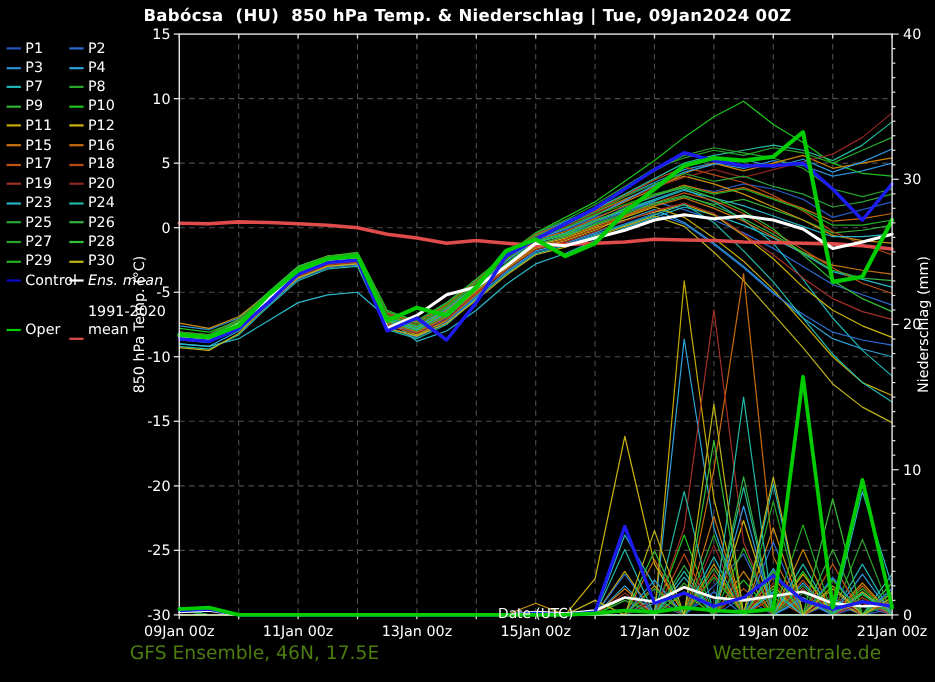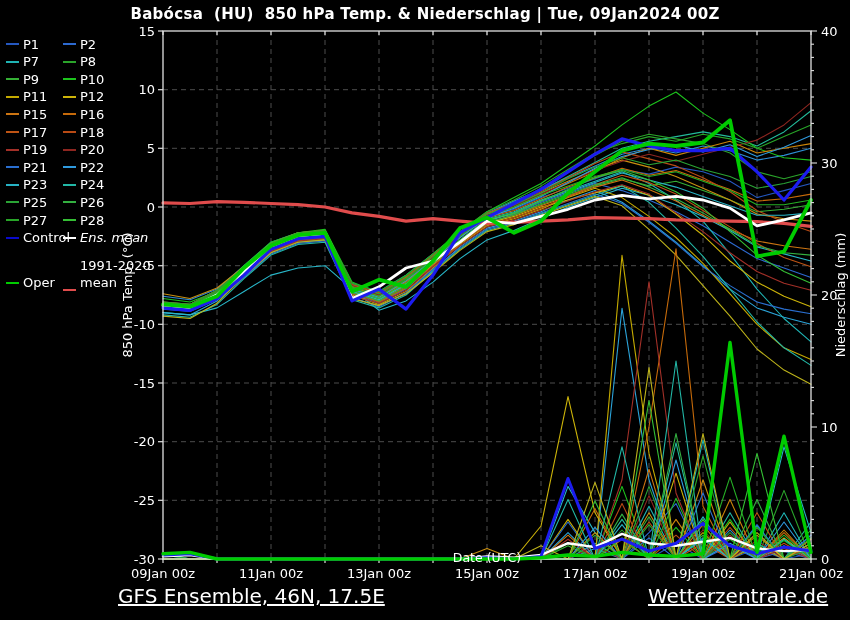--- a/index.html
+++ b/index.html
@@ -13,21 +13,21 @@
   .lg-item{display:flex;align-items:center;width:57px;white-space:nowrap;}
   .lg-item.wide{width:96px;font-style:italic;}
   .sw{display:inline-block;width:13px;height:2px;margin-right:4px;flex:0 0 13px;}
   .lg-bottom{position:relative;height:64px;margin-top:4px;}
   .lg-clim{position:absolute;left:57px;top:8px;display:flex;align-items:flex-end;line-height:17px;}
   .lg-clim .sw{margin-top:8px;}
   .lg-oper{position:absolute;left:0;top:26px;display:flex;align-items:center;text-align:center;}
   .ylab{position:absolute;font-size:13px;white-space:nowrap;transform:translate(-50%,-50%) rotate(-90deg);}
   #ylab-left{left:127px;top:295px;}
   #ylab-right{left:840px;top:295px;}
-  .foot{position:absolute;font-size:20px;color:#ffffff;text-decoration:underline;}
+  .foot{position:absolute;font-size:17px;color:#4d7c0f;}
   #foot-left{left:118px;top:584px;}
   #foot-right{left:648px;top:584px;}
   #xaxis-title{position:absolute;left:487px;top:550px;transform:translateX(-50%);font-size:12.5px;}
 </style>
 </head>
 <body>
 
 <h1 id="title">Babócsa  (HU)  850 hPa Temp. &amp; Niederschlag | Tue, 09Jan2024 00Z</h1>
 
 <svg id="plot" width="850" height="620" font-family="DejaVu Sans, sans-serif">
@@ -225,20 +225,30 @@
         <span class="sw" style="background: rgb(37, 88, 192);"></span>
         <span>P1</span>
       </div>
       <div class="lg-item">
         <span class="sw" style="background: rgb(45, 106, 208);"></span>
         <span>P2</span>
       </div>
     </div>
     <div class="lg-row">
       <div class="lg-item">
+        <span class="sw" style="background: rgb(46, 143, 212);"></span>
+        <span>P3</span>
+      </div>
+      <div class="lg-item">
+        <span class="sw" style="background: rgb(43, 163, 216);"></span>
+        <span>P4</span>
+      </div>
+    </div>
+    <div class="lg-row">
+      <div class="lg-item">
         <span class="sw" style="background: rgb(31, 180, 180);"></span>
         <span>P7</span>
       </div>
       <div class="lg-item">
         <span class="sw" style="background: rgb(42, 164, 42);"></span>
         <span>P8</span>
       </div>
     </div>
     <div class="lg-row">
       <div class="lg-item">
@@ -285,30 +295,20 @@
         <span class="sw" style="background: rgb(163, 48, 40);"></span>
         <span>P19</span>
       </div>
       <div class="lg-item">
         <span class="sw" style="background: rgb(142, 38, 32);"></span>
         <span>P20</span>
       </div>
     </div>
     <div class="lg-row">
       <div class="lg-item">
-        <span class="sw" style="background: rgb(42, 111, 208);"></span>
-        <span>P21</span>
-      </div>
-      <div class="lg-item">
-        <span class="sw" style="background: rgb(47, 154, 222);"></span>
-        <span>P22</span>
-      </div>
-    </div>
-    <div class="lg-row">
-      <div class="lg-item">
         <span class="sw" style="background: rgb(39, 178, 196);"></span>
         <span>P23</span>
       </div>
       <div class="lg-item">
         <span class="sw" style="background: rgb(34, 183, 166);"></span>
         <span>P24</span>
       </div>
     </div>
     <div class="lg-row">
       <div class="lg-item">
@@ -321,20 +321,30 @@
       </div>
     </div>
     <div class="lg-row">
       <div class="lg-item">
         <span class="sw" style="background: rgb(40, 165, 40);"></span>
         <span>P27</span>
       </div>
       <div class="lg-item">
         <span class="sw" style="background: rgb(53, 191, 53);"></span>
         <span>P28</span>
+      </div>
+    </div>
+    <div class="lg-row">
+      <div class="lg-item">
+        <span class="sw" style="background: rgb(38, 176, 38);"></span>
+        <span>P29</span>
+      </div>
+      <div class="lg-item">
+        <span class="sw" style="background: rgb(189, 179, 26);"></span>
+        <span>P30</span>
       </div>
     </div>
     <div class="lg-row">
       <div class="lg-item">
         <span class="sw" style="background: rgb(10, 10, 204);"></span>
         <span>Control</span>
       </div>
       <div class="lg-item wide">
         <span class="sw" style="background: rgb(255, 255, 255);"></span>
         <span>Ens. mean</span>

